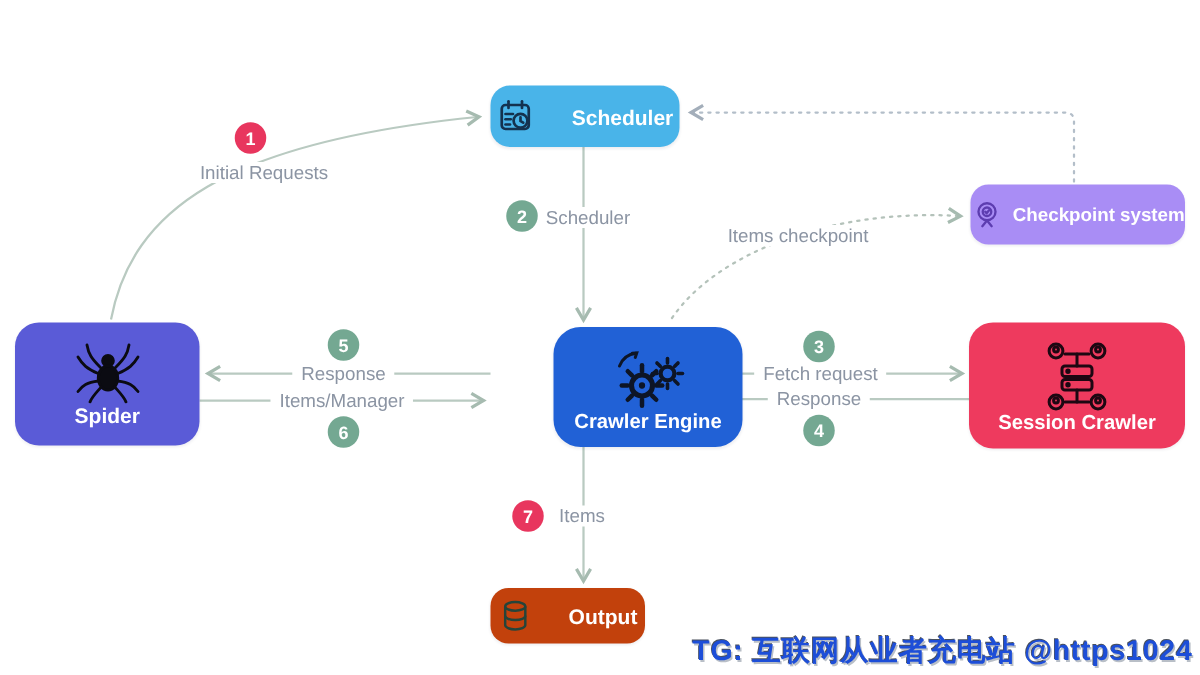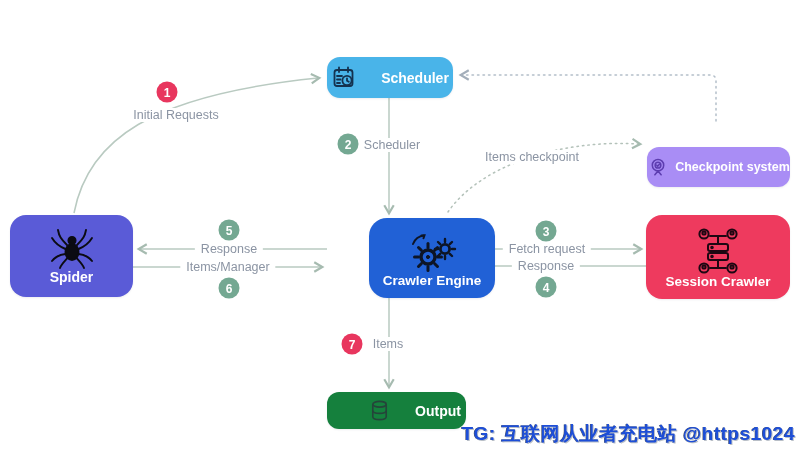--- a/index.html
+++ b/index.html
@@ -7,25 +7,25 @@
   .canvas{position:relative;width:800px;height:450px;background:#ffffff;overflow:hidden;}
   .wires{position:absolute;left:0;top:0;z-index:1;}
 
   .node{position:absolute;z-index:3;display:flex;align-items:center;justify-content:center;
         color:#ffffff;font-weight:bold;box-shadow:0 1px 2px rgba(20,30,60,.08);}
   .node .nlabel{white-space:nowrap;}
   .node-row{flex-direction:row;gap:24px;}
   .node-col{flex-direction:column;gap:0;}
 
   .node-scheduler{left:327px;top:57px;width:126px;height:41px;border-radius:13px;background:#49b4e9;font-size:14px;}
-  .node-checkpoint{left:647px;top:123px;width:143px;height:40px;border-radius:12px;background:#a98df5;font-size:12.5px;gap:6px;margin-top:24px;}
+  .node-checkpoint{left:647px;top:123px;width:143px;height:40px;border-radius:12px;background:#a98df5;font-size:12.5px;gap:6px;}
   .node-spider{left:10px;top:215px;width:123px;height:82px;border-radius:16px;background:#5a5bd7;font-size:14px;}
   .node-engine{left:327px;top:218px;width:126px;height:80px;border-radius:18px;background:#2161d6;font-size:13.5px;margin-left:42px;}
   .node-session{left:646px;top:215px;width:144px;height:84px;border-radius:16px;background:#ee3a5e;font-size:13.5px;}
-  .node-output{left:327px;top:392px;width:103px;height:37px;border-radius:12px;background:#15803d;font-size:14px;padding-left:36px;}
+  .node-output{left:327px;top:392px;width:103px;height:37px;border-radius:12px;background:#c2410c;font-size:14px;}
 
   .icon{display:flex;align-items:center;justify-content:center;line-height:0;}
 
   .badge{position:absolute;z-index:4;width:21px;height:21px;border-radius:50%;
          display:flex;align-items:center;justify-content:center;
          color:#fff;font-size:12px;font-weight:bold;transform:translate(-50%,-50%);}
   .badge-red{background:#e8365e;}
   .badge-green{background:#74a892;}
 
   .elabel{position:absolute;z-index:2;transform:translate(-50%,-50%);

